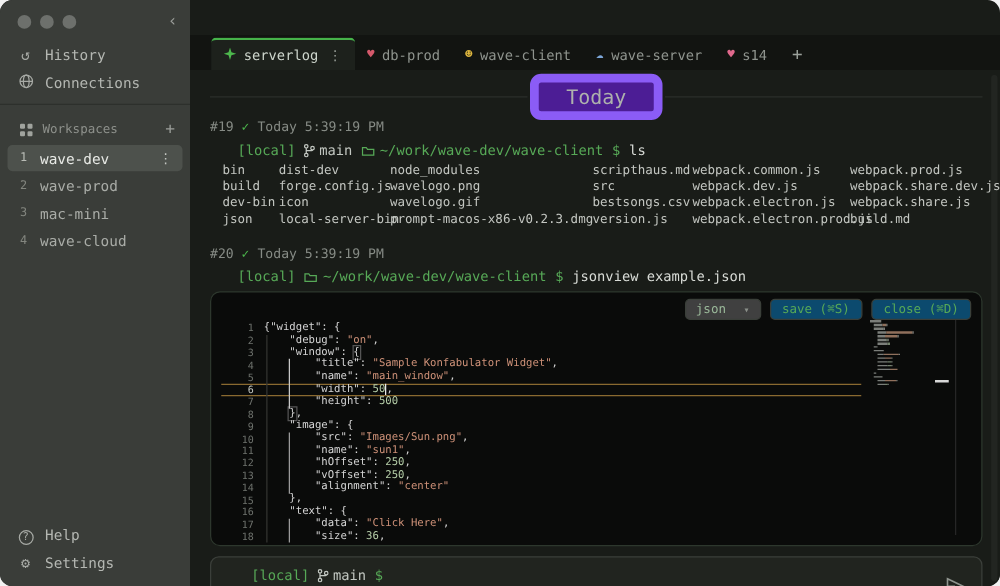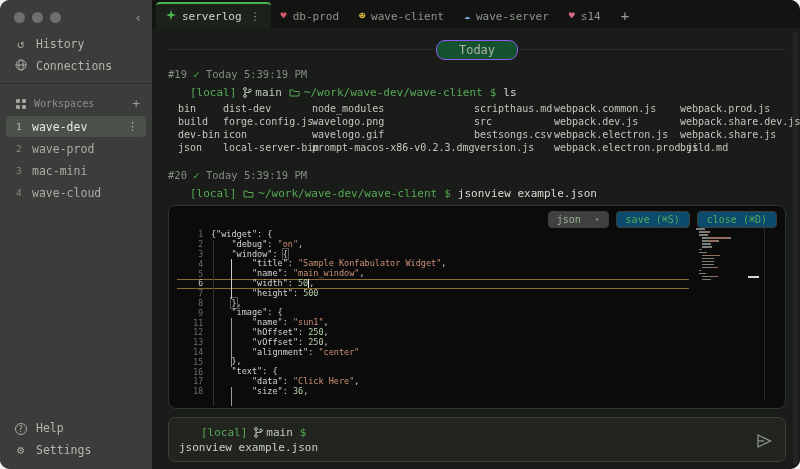--- a/index.html
+++ b/index.html
@@ -29,36 +29,36 @@
   .ws-item.selected .ws-num { color:#b9bcb6; }
   .ws-kebab { margin-left:auto; color:#c3c6c1; font-size:11px; }
   .side-spacer { flex:1; }
   .side-bottom { padding-bottom:8px; }
   .help-icon { display:inline-block; width:12px; height:12px; border:1px solid #a7aaa5;
                border-radius:50%; font-size:8.5px; line-height:11px; text-align:center; }
 
   
   .main { flex:1; display:flex; flex-direction:column; min-width:0; }
   .tabbar { height:28px; background:#121411; display:flex; align-items:flex-end;
-            padding-left:4px; font-size:11px; }
+            padding-left:17px; font-size:11px;margin-top:28px; }
   .tab { display:flex; align-items:center; gap:6px; height:24px; padding:0 10px;
          color:#8f948e; border-radius:4px 4px 0 0; }
   .tab.active { background:#1d211c; color:#ced6cd; border-top:2px solid #46b34a; height:26px; }
   .tab .ticon { font-size:10px; line-height:10px; }
   .tab-kebab { color:#9aa09a; margin-left:2px; }
   .tab-add { color:#9aa09a; font-size:14px; padding:0 10px 4px 10px; }
 
   .content { flex:1; position:relative; background:#191c18; padding:0 14px 0 16px; overflow:hidden; }
   .scroll-track { position:absolute; right:2px; top:4px; bottom:4px; width:5px;
                   background:rgba(255,255,255,0.045); border-radius:3px; }
 
   .today-divider { display:flex; align-items:center; margin-top:13px; height:17px; }
   .today-divider .dline { flex:1; height:1px; background:#2b2e2a; }
-  .today-pill { padding:2px 22px; font-size:12px; color:#aeb1ad; background:#14532d;
-                border:1px solid #8b5cf6; border-radius:9px; margin:0 2px; }
+  .today-pill { padding:2px 22px; font-size:16px; color:#aeb1ad; background:#4c1d95;
+                border:7px solid #8b5cf6; border-radius:9px; margin:0 2px; }
 
   .cmd-header { margin-top:10px; font-size:10.5px; color:#868b85; height:13px; }
   .cmd-header .chk { color:#4db84d; }
   .prompt-line { margin-top:3px; font-size:11px; height:15px; display:flex; align-items:flex-end;
                  gap:7px; white-space:pre;margin-left:22px; }
   .g { color:#57a957; }
   .branch { color:#c2c7c1; display:flex; align-items:center; gap:3px; }
   .pathseg { color:#57a957; display:flex; align-items:center; gap:4px; }
   .cmdtext { color:#d8dbd6; }
 
@@ -317,20 +317,24 @@
             </div>
             <div class="ed-line">
               <span class="ed-gutter">8</span>
               <span class="ed-code"><span class="tk-w">    </span><span class="tk-wb">}</span><span class="tk-w">,</span></span>
             </div>
             <div class="ed-line">
               <span class="ed-gutter">9</span>
               <span class="ed-code"><span class="tk-w">    "image": {</span></span>
             </div>
             <div class="ed-line">
+              <span class="ed-gutter">10</span>
+              <span class="ed-code"><span class="tk-w">        "src": </span><span class="tk-s">"Images/Sun.png"</span><span class="tk-w">,</span></span>
+            </div>
+            <div class="ed-line">
               <span class="ed-gutter">11</span>
               <span class="ed-code"><span class="tk-w">        "name": </span><span class="tk-s">"sun1"</span><span class="tk-w">,</span></span>
             </div>
             <div class="ed-line">
               <span class="ed-gutter">12</span>
               <span class="ed-code"><span class="tk-w">        "hOffset": </span><span class="tk-n">250</span><span class="tk-w">,</span></span>
             </div>
             <div class="ed-line">
               <span class="ed-gutter">13</span>
               <span class="ed-code"><span class="tk-w">        "vOffset": </span><span class="tk-n">250</span><span class="tk-w">,</span></span>

